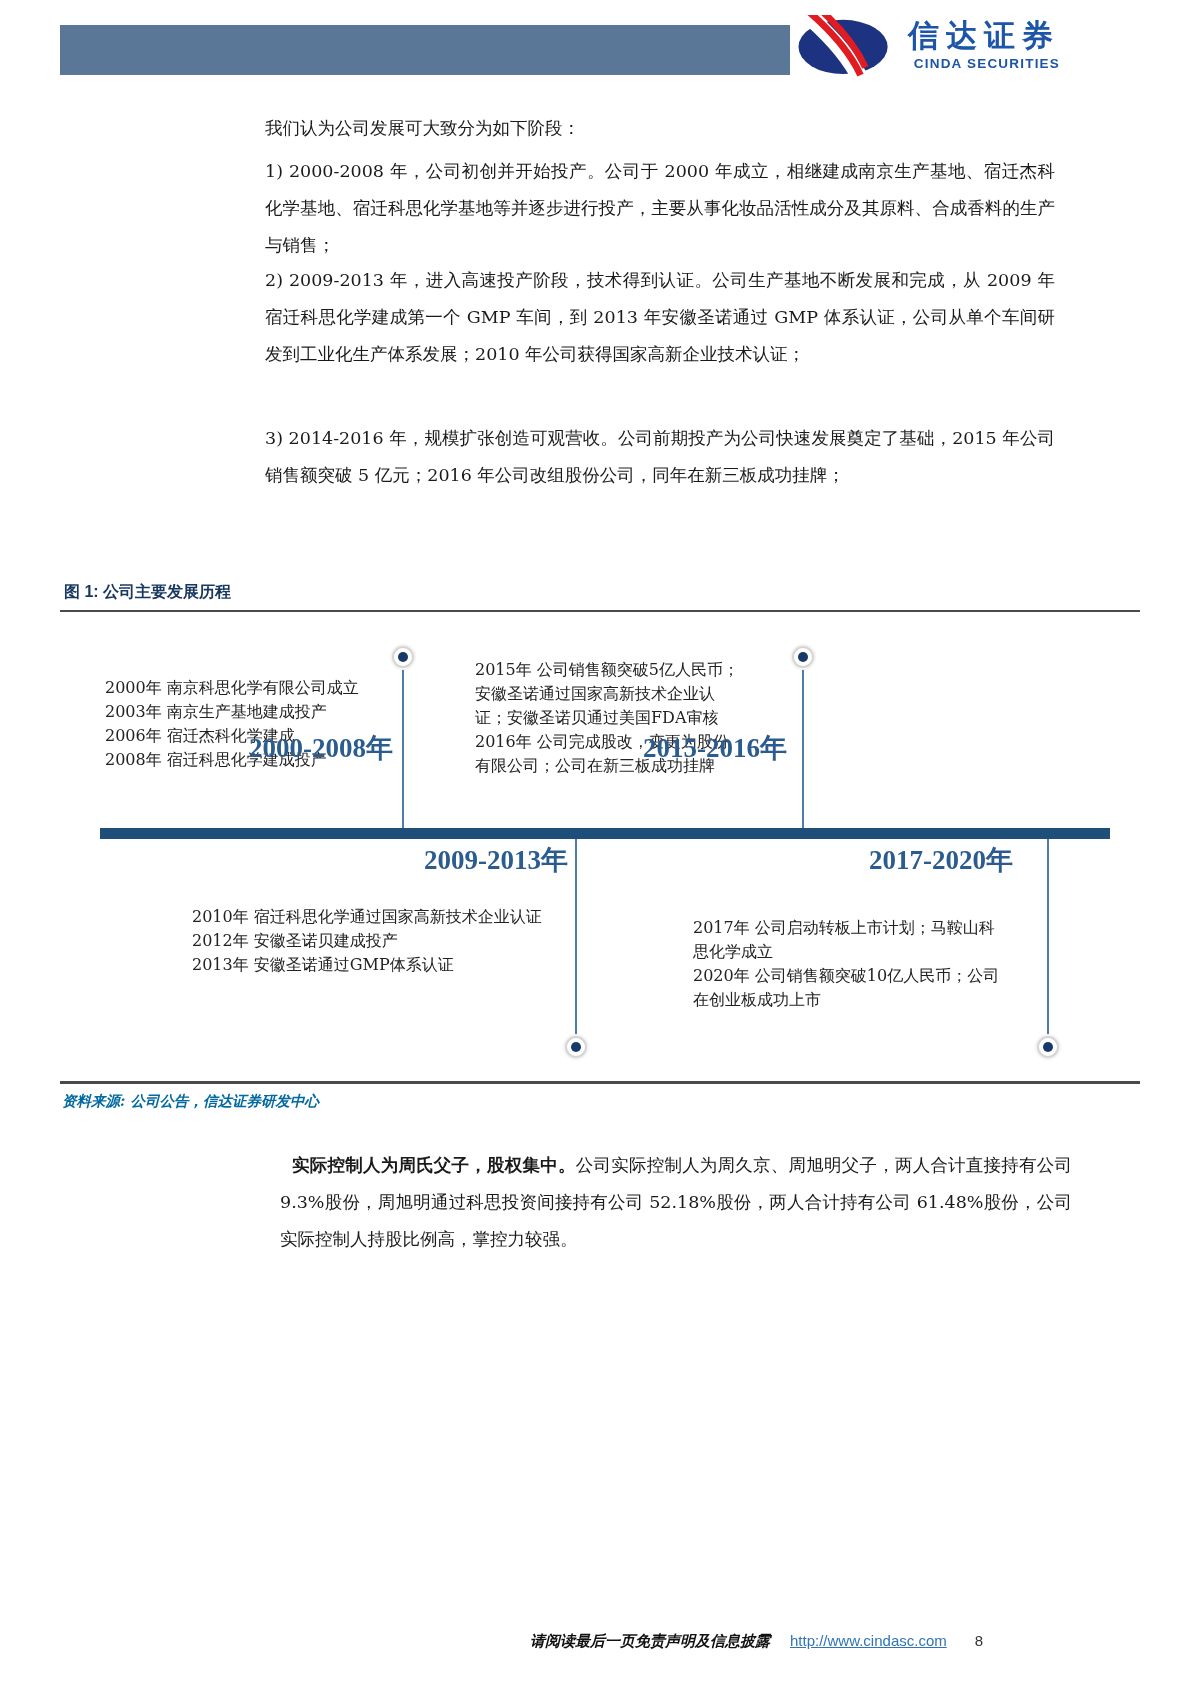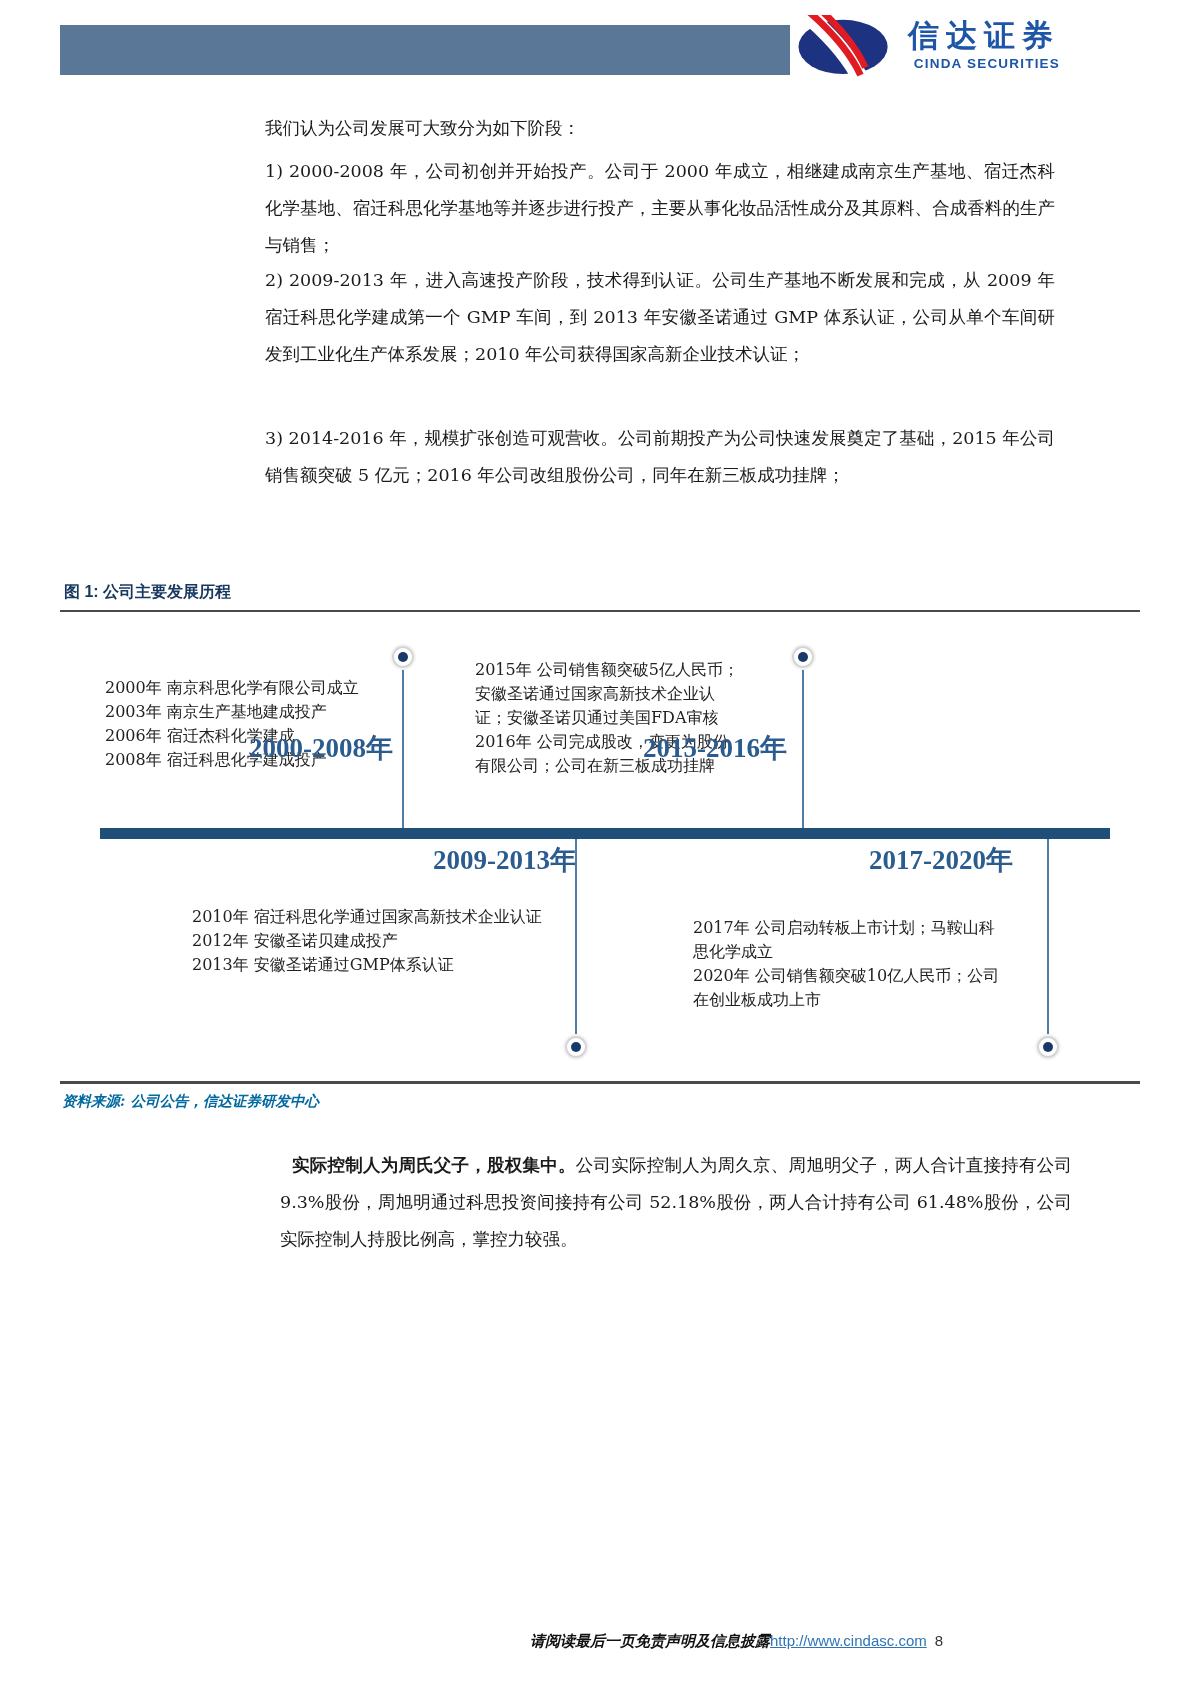--- a/index.html
+++ b/index.html
@@ -44,21 +44,21 @@
   .node::after{content:"";position:absolute;left:50%;top:50%;width:10px;height:10px;border-radius:50%;
         background:#173a6b;transform:translate(-50%,-50%);}
   .fig-rule{position:absolute;left:60px;top:1081px;width:1080px;height:3px;background:#4a4a4a;}
   .fig-source{position:absolute;left:62px;top:1092px;font-size:14.5px;font-style:italic;font-weight:600;color:#0369a1;}
 
   
   .own{position:absolute;left:280px;top:1147px;width:792px;font-size:17.5px;line-height:37px;text-align:justify;}
   .own b{font-weight:bold;margin-left:12px;}
 
   
-  .footer{position:absolute;left:530px;top:1632px;display:flex;align-items:baseline;gap:0;
+  .footer{position:absolute;left:530px;top:1632px;display:flex;align-items:baseline;gap:20px;
           font-size:15px;white-space:nowrap;}
   .footer .disc{font-weight:bold;font-style:italic;color:#111;}
   .footer a{color:var(--link);text-decoration:underline;font-family:"Liberation Sans",sans-serif;}
   .footer .pagenum{color:#333;font-family:"Liberation Sans",sans-serif;margin-left:8px;}
 </style>
 </head>
 <body>
 
 <div class="page">
 
@@ -108,21 +108,21 @@
 
     <div class="evt" style="left:633px;top:304px;">
       <div>2017年 公司启动转板上市计划；马鞍山科</div>
       <div>思化学成立</div>
       <div>2020年 公司销售额突破10亿人民币；公司</div>
       <div>在创业板成功上市</div>
     </div>
 
     <div class="period" style="left:133px;top:118px;width:200px;">2000-2008年</div>
     <div class="period" style="left:527px;top:118px;width:200px;">2015-2016年</div>
-    <div class="period" style="left:317px;top:230px;width:200px;">2009-2013年</div>
+    <div class="period" style="left:308px;top:230px;width:200px;">2009-2013年</div>
     <div class="period" style="left:763px;top:230px;width:190px;">2017-2020年</div>
 
     <div class="conn" style="left:342px;top:45px;height:171px;"></div>
     <div class="conn" style="left:742px;top:45px;height:171px;"></div>
     <div class="conn" style="left:515px;top:227px;height:208px;"></div>
     <div class="conn" style="left:987px;top:227px;height:208px;"></div>
 
     <div class="axis"></div>
 
     <div class="node" style="left:332px;top:34px;"></div>

